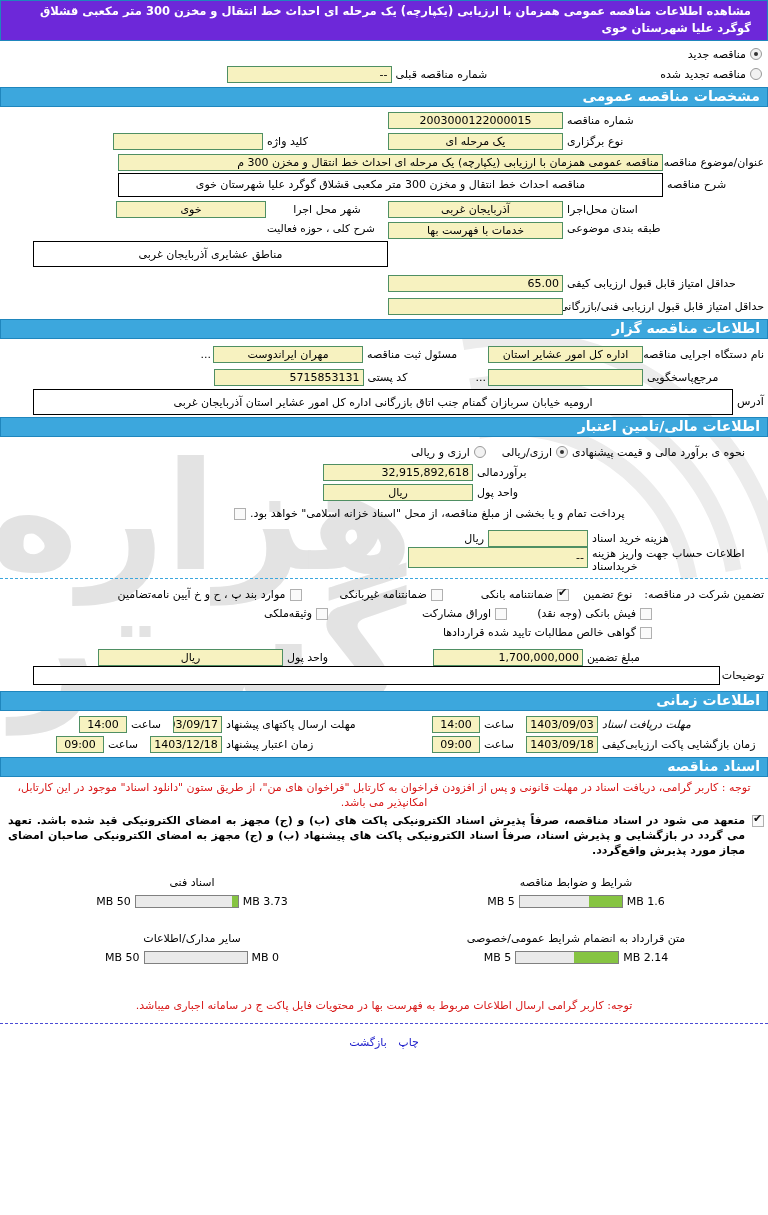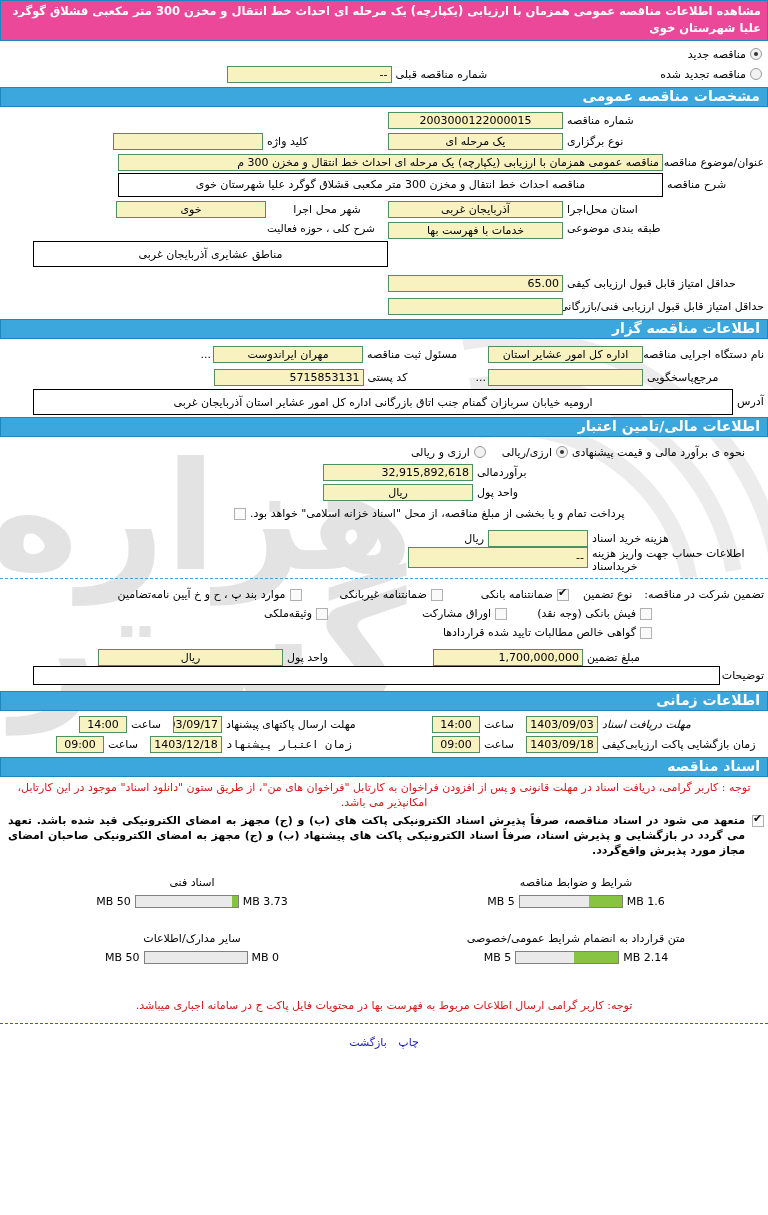--- a/index.html
+++ b/index.html
@@ -41,27 +41,27 @@
     border-color: #ececec transparent transparent transparent;
   }
   #watermark .a1 { width: 560px; height: 560px; left: 230px; top: 330px; transform: rotate(35deg); }
   #watermark .a2 { width: 470px; height: 470px; left: 275px; top: 375px; transform: rotate(35deg); }
   #watermark .a3 { width: 380px; height: 380px; left: 320px; top: 420px; transform: rotate(35deg); }
 
   #page { position: relative; z-index: 1; width: 768px; }
 
   
   .page-title {
-    background: #ec4899;
+    background: #6d28d9;
     border: 1px solid #1f86bd;
     color: #fff;
     font-weight: bold;
     font-size: 11.5px;
     line-height: 17px;
-    padding: 2px 6px 3px 6px;
+    padding: 2px 16px 3px 6px;
     text-align: right;
   }
 
   
   .section-bar {
     background: #3ca7dd;
     border: 1px solid #1f86bd;
     color: #fff;
     font-weight: bold;
     font-size: 14px;
@@ -372,21 +372,21 @@
       <span class="fld" style="width:49px;">1403/09/17</span>
       <span class="lbl" style="width:46px; text-align:left;">ساعت</span>
       <span class="fld" style="width:48px;">14:00</span>
     </div>
 
     <div class="rowline" style="height:20px; justify-content:flex-start;">
       <span class="lbl" style="width:170px; text-align:left;">زمان بازگشایی پاکت ارزیابی‌کیفی</span>
       <span class="fld" style="width:72px;">1403/09/18</span>
       <span class="lbl" style="width:46px; text-align:left;">ساعت</span>
       <span class="fld" style="width:48px;">09:00</span>
-      <span class="lbl" style="width:210px; text-align:left;font-family:Liberation Mono, monospace;">زمان اعتبار پیشنهاد</span>
+      <span class="lbl" style="width:210px; text-align:left;">زمان اعتبار پیشنهاد</span>
       <span class="fld" style="width:72px;">1403/12/18</span>
       <span class="lbl" style="width:46px; text-align:left;">ساعت</span>
       <span class="fld" style="width:48px;">09:00</span>
     </div>
 
   </div>
 
   <div class="section-bar">اسناد مناقصه</div>
 
   <div class="red-note" style="padding-top:3px;">توجه : کاربر گرامی، دریافت اسناد در مهلت قانونی و پس از افزودن فراخوان به کارتابل "فراخوان های من"، از طریق ستون "دانلود اسناد" موجود در این کارتابل، امکانپذیر می باشد.</div>

